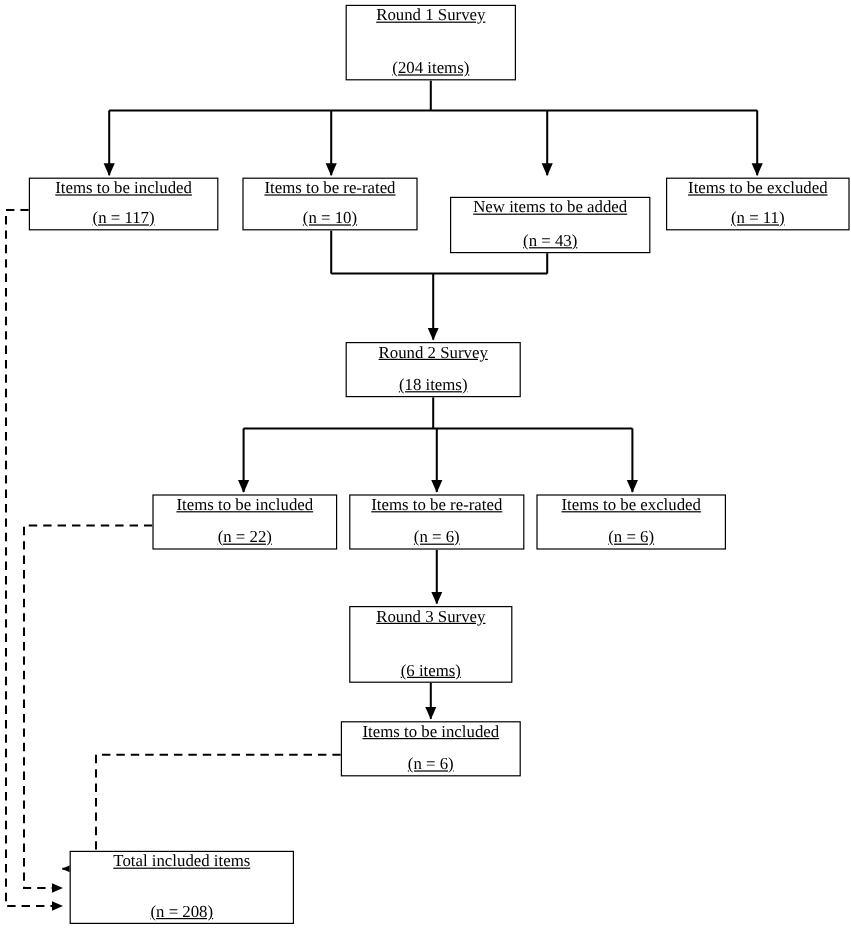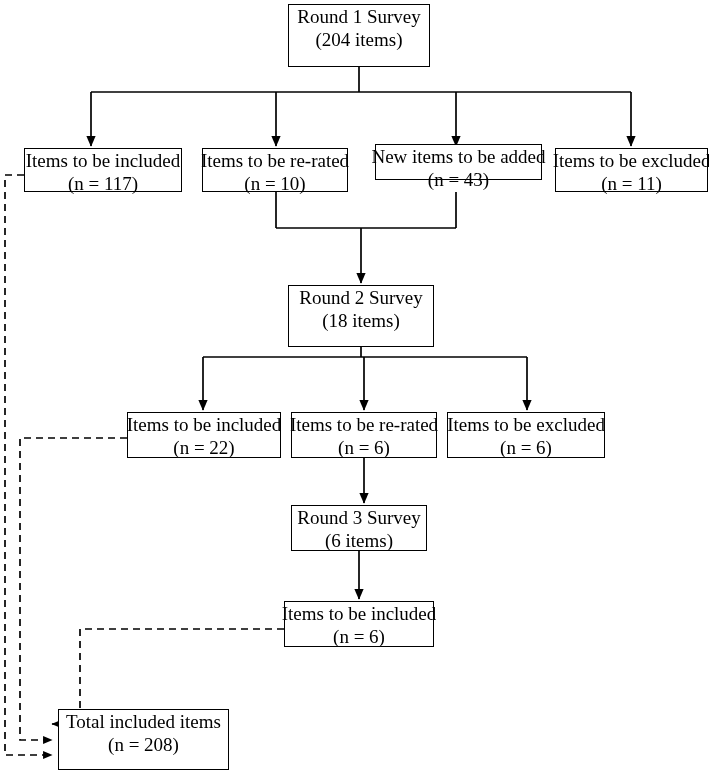--- a/index.html
+++ b/index.html
@@ -25,26 +25,27 @@
     pointer-events: none;
   }
   .node {
     position: absolute;
     box-sizing: border-box;
     border: 1.6px solid #000000;
     background: #ffffff;
     display: flex;
     flex-direction: column;
     align-items: center;
-    justify-content: flex-start;
+    justify-content: space-between;
     text-align: center;
     color: #000000;
     line-height: 1.22;
-    font-size: 19px;
+    font-size: 14px;
     z-index: 2;
+    text-decoration: underline;
   }
   .node .line1 {
     display: block;
     white-space: nowrap;
   }
   .node .line2 {
     display: block;
     white-space: nowrap;
   }
 </style>
@@ -106,51 +107,51 @@
         <span class="line2">(204 items)</span>
       </div>
       <div class="node" style="left: 24px; top: 148px; width: 158px; height: 44px;">
         <span class="line1">Items to be included</span>
         <span class="line2">(n = 117)</span>
       </div>
       <div class="node" style="left: 202px; top: 148px; width: 146px; height: 44px;">
         <span class="line1">Items to be re-rated</span>
         <span class="line2">(n = 10)</span>
       </div>
-      <div class="node" style="left: 375px; top: 144px; width: 167px; height: 36px;">
+      <div class="node" style="left: 375px; top: 164px; width: 167px; height: 47px;">
         <span class="line1">New items to be added</span>
         <span class="line2">(n = 43)</span>
       </div>
       <div class="node" style="left: 555px; top: 148px; width: 153px; height: 44px;">
         <span class="line1">Items to be excluded</span>
         <span class="line2">(n = 11)</span>
       </div>
-      <div class="node" style="left: 288px; top: 285px; width: 146px; height: 62px;">
+      <div class="node" style="left: 288px; top: 285px; width: 146px; height: 46px;">
         <span class="line1">Round 2 Survey</span>
         <span class="line2">(18 items)</span>
       </div>
       <div class="node" style="left: 127px; top: 412px; width: 154px; height: 46px;">
         <span class="line1">Items to be included</span>
         <span class="line2">(n = 22)</span>
       </div>
       <div class="node" style="left: 291px; top: 412px; width: 146px; height: 46px;">
         <span class="line1">Items to be re-rated</span>
         <span class="line2">(n = 6)</span>
       </div>
       <div class="node" style="left: 447px; top: 412px; width: 158px; height: 46px;">
         <span class="line1">Items to be excluded</span>
         <span class="line2">(n = 6)</span>
       </div>
-      <div class="node" style="left: 291px; top: 505px; width: 136px; height: 46px;">
+      <div class="node" style="left: 291px; top: 505px; width: 136px; height: 64px;">
         <span class="line1">Round 3 Survey</span>
         <span class="line2">(6 items)</span>
       </div>
       <div class="node" style="left: 284px; top: 601px; width: 150px; height: 46px;">
         <span class="line1">Items to be included</span>
         <span class="line2">(n = 6)</span>
       </div>
-      <div class="node" style="left: 58px; top: 709px; width: 171px; height: 61px;">
+      <div class="node" style="left: 58px; top: 709px; width: 187px; height: 61px;">
         <span class="line1">Total included items</span>
         <span class="line2">(n = 208)</span>
       </div>
     </div>
 
 </div>
 
 </body></html>

